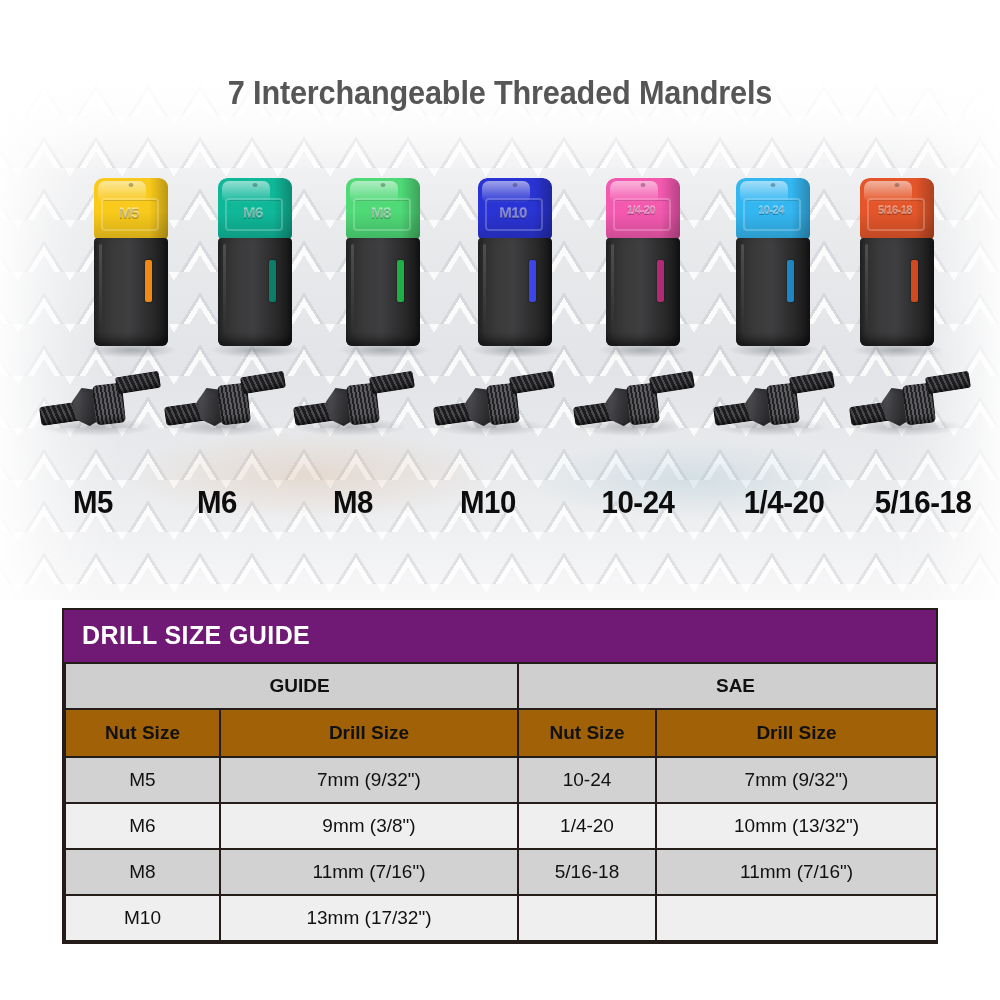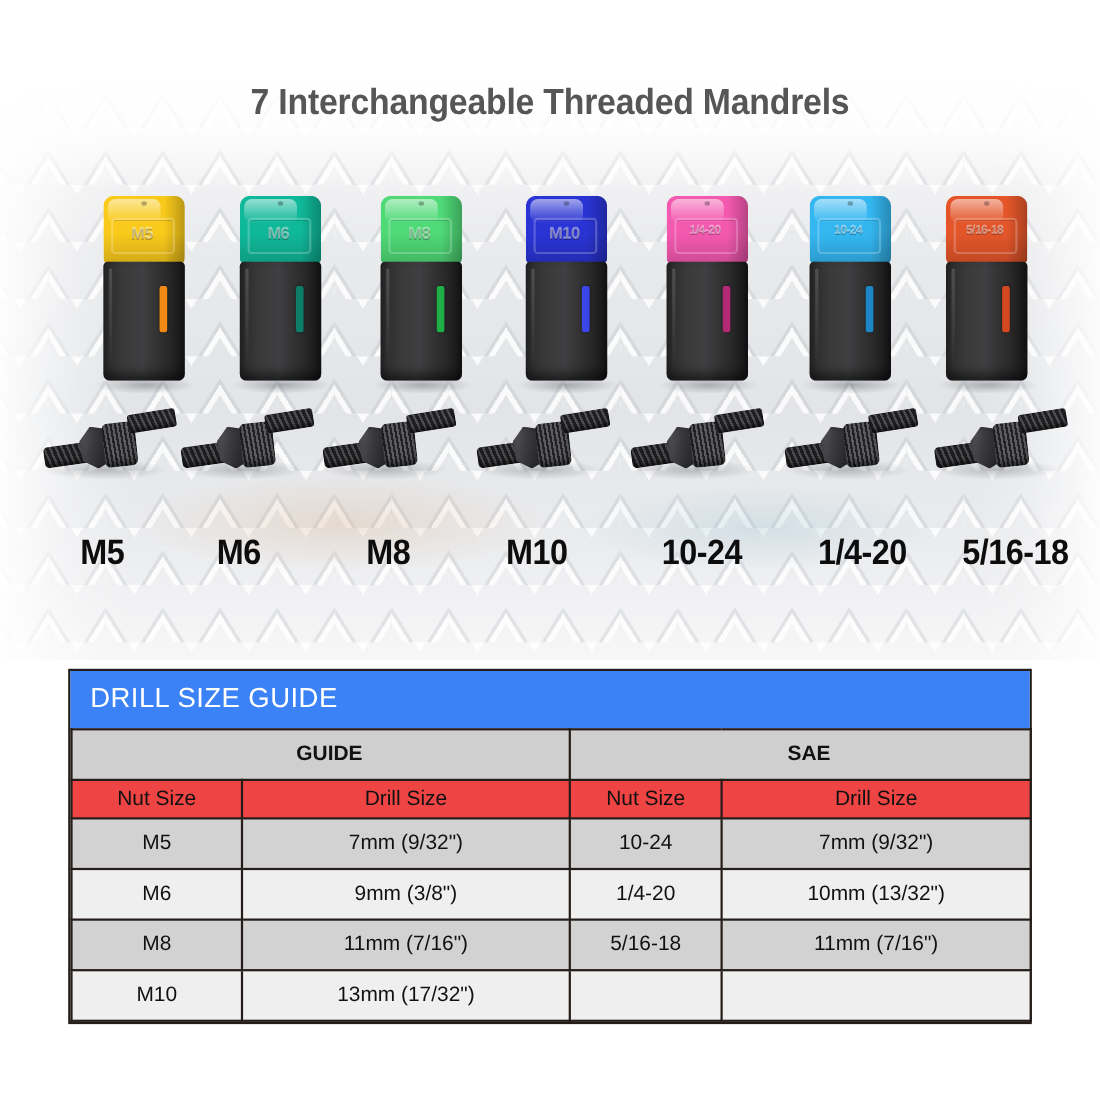--- a/index.html
+++ b/index.html
@@ -254,24 +254,24 @@
 
   
   .guide {
     position: absolute;
     left: 62px; top: 608px;
     width: 876px;
     border: 2px solid #231c19;
     background: #efefef;
   }
   .guide-title {
-    background: #3b82f6;
+    background: #701a75;
     color: #ffffff;
     font-size: 25px;
-    font-weight: normal;
+    font-weight: bold;
     letter-spacing: .4px;
     padding: 11px 0 12px 18px;
     transform: none;
   }
   table.grid {
     width: 100%;
     border-collapse: collapse;
     table-layout: fixed;
   }
   table.grid td {
@@ -284,23 +284,23 @@
   }
   td.sys {
     text-align: left;
     padding-left: 16px;
     font-weight: bold;
     font-size: 20px;
     background: #cfcfcf;
     height: 52px;
   }
   tr.subhead td {
-    font-weight: normal;
-    background: #ef4444;
-    height: 35px;
+    font-weight: bold;
+    background: #a16207;
+    height: 48px;
   }
   tr.shaded td { background: #d2d2d2; }
   tr.light td  { background: #efefef; }
   td.blank { background: #efefef !important; }
   .c1 { width: 155px; }
   .c2 { width: 298px; }
   .c3 { width: 138px; }
   .c4 { width: 281px; }
 </style>
 </head>

